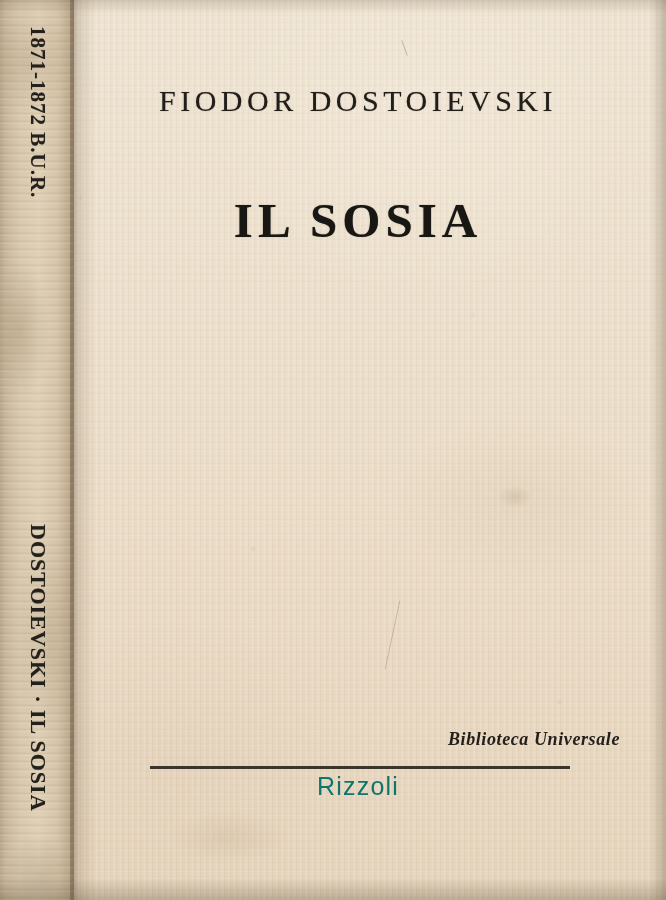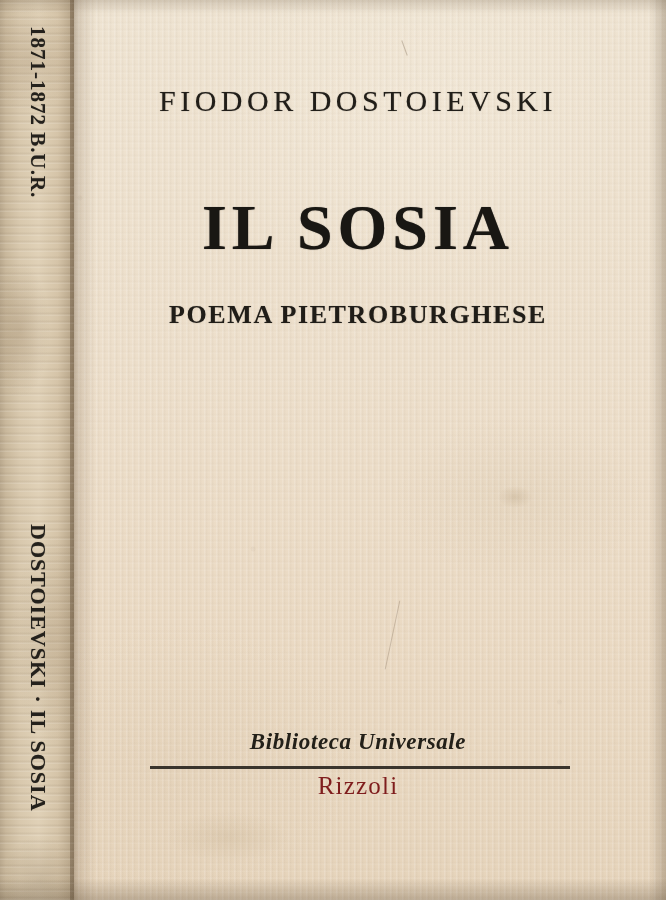--- a/index.html
+++ b/index.html
@@ -163,21 +163,21 @@
     text-shadow: 0 0 1px rgba(35,30,24,0.5);
   }
   .title {
     position: absolute;
     left: 96px;
     top: 196px;
     width: 524px;
     text-align: center;
     font-family: "Liberation Serif", serif;
     font-weight: bold;
-    font-size: 64px;
+    font-size: 49px;
     line-height: 1;
     letter-spacing: 5px;
     color: #191713;
     text-shadow: 0 0 1px rgba(25,22,18,0.55);
   }
   .subtitle {
     position: absolute;
     left: 96px;
     top: 300px;
     width: 524px;
@@ -189,47 +189,47 @@
     color: #201d18;
     text-shadow: 0 0 1px rgba(32,28,22,0.4);
   }
 
   
   .pub-series {
     position: absolute;
     left: 96px;
     top: 729px;
     width: 524px;
-    text-align: center;
+    text-align: right;
     font-family: "Liberation Serif", serif;
     font-style: italic;
     font-weight: bold;
-    font-size: 23px;
+    font-size: 18px;
     letter-spacing: 0.6px;
     color: #232019;
   }
   .pub-rule {
     position: absolute;
     left: 150px;
     top: 766px;
     width: 420px;
     height: 3px;
     background: #2a261f;
     opacity: 0.92;
   }
   .pub-name {
     position: absolute;
     left: 96px;
     top: 772px;
     width: 524px;
     text-align: center;
-    font-family: Liberation Serif, serif;
+    font-family: Liberation Sans, sans-serif;
     font-size: 25px;
     letter-spacing: 1.2px;
-    color: #7f1d1d;
+    color: #0f766e;
   }
 
   
   .edge-right {
     position: absolute;
     right: 0; top: 0;
     width: 16px; height: 900px;
     background: linear-gradient(270deg, rgba(95,78,56,0.30), rgba(95,78,56,0));
     pointer-events: none;
   }
@@ -296,21 +296,20 @@
   <div class="spine-fold"></div>
 
   <div class="spine-text spine-top">1871-1872 B.U.R.</div>
 
   <div class="spine-text spine-bottom">DOSTOIEVSKI · IL SOSIA</div>
 
   <div class="author">FIODOR DOSTOIEVSKI</div>
 
   <div class="title">IL SOSIA</div>
 
-  <div class="subtitle">POEMA PIETROBURGHESE</div>
 
   <div class="pub-series">Biblioteca Universale</div>
   <div class="pub-rule"></div>
   <div class="pub-name">Rizzoli</div>
 
   <div class="blotch-1"></div>
   <div class="blotch-2"></div>
   <div class="scratch-1"></div>
   <div class="scratch-2"></div>
   <div class="edge-top"></div>

